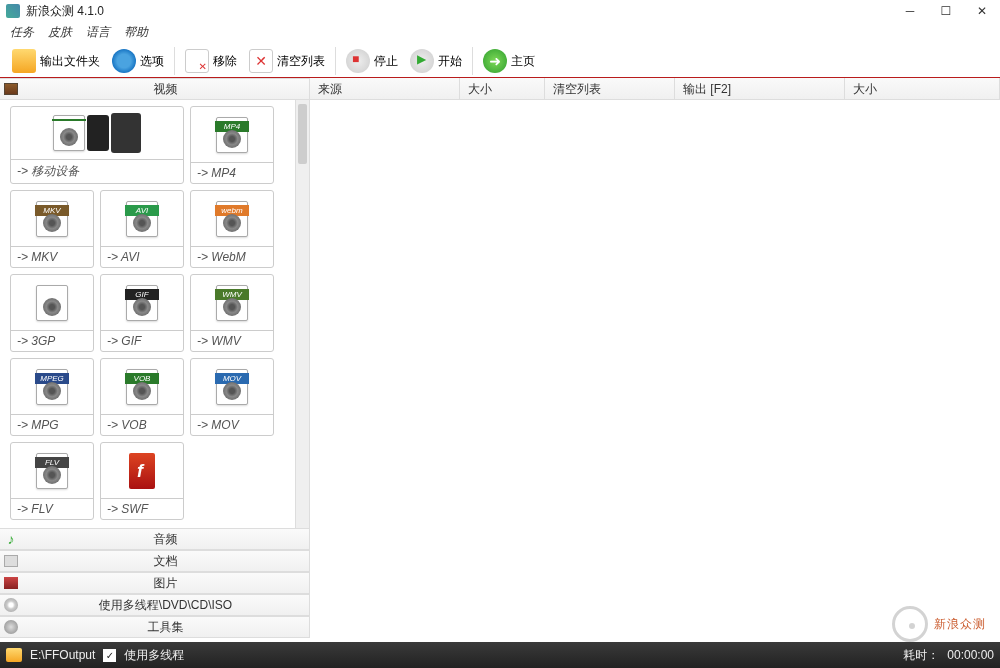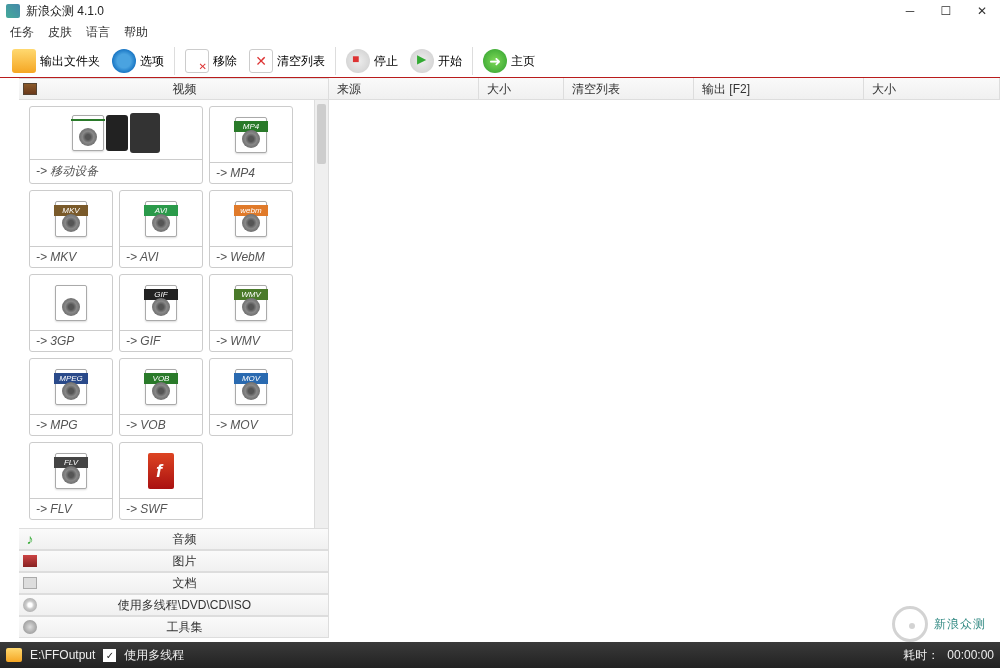--- a/index.html
+++ b/index.html
@@ -7,41 +7,41 @@
 
 
 .titlebar { height: 22px; display: flex; align-items: center; padding: 0 6px; background: #fff; }
 .titlebar .app-icon { width: 14px; height: 14px; background: linear-gradient(45deg,#4a9,#48a); border-radius: 2px; margin-right: 6px; }
 .titlebar .title { flex: 1; color: #222; }
 .titlebar .win-btns { display: flex; gap: 12px; }
 .titlebar .win-btn { width: 24px; text-align: center; color: #333; cursor: pointer; }
 
 
 .menubar { height: 20px; display: flex; align-items: center; padding: 0 10px; gap: 14px; color: #333; }
-.menubar span { cursor: pointer; }
+.menubar span { cursor: pointer; font-style: italic; }
 
 
 .toolbar { height: 36px; display: flex; align-items: flex-end; padding: 2px 6px; border-bottom: 1px solid #b91c1c; background: #fff; }
 .tool-item { display: flex; align-items: center; gap: 4px; padding: 2px 6px; cursor: pointer; }
 .tool-icon { width: 24px; height: 24px; border-radius: 3px; display: flex; align-items: center; justify-content: center; }
 .tool-sep { width: 1px; height: 28px; background: #ddd; margin: 0 4px; }
 .ic-folder { background: linear-gradient(#ffd970,#f5a623); }
 .ic-options { background: radial-gradient(circle,#4aa3e0 40%,#1976c4 70%); border-radius: 50%; }
 .ic-remove { background: #fff; border: 1px solid #ccc; position: relative; }
 .ic-remove::after { content:"✕"; color:#d33; font-size:10px; position:absolute; right:1px; bottom:0; }
 .ic-clear { background: #fff; border: 1px solid #ccc; position: relative; }
 .ic-clear::after { content:"✕"; color:#d33; font-size:14px; }
 .ic-stop, .ic-start { background: radial-gradient(circle,#eee,#ccc); border-radius:50%; position:relative; }
 .ic-stop::after { content:"■"; color:#d33; position:absolute; left:6px; top:3px; }
 .ic-start::after { content:"▶"; color:#3a3; position:absolute; left:7px; top:3px; }
 .ic-home { background: radial-gradient(circle,#7ed957,#2e9e2e); border-radius:50%; position:relative; }
 .ic-home::after { content:"➜"; color:#fff; font-size:14px; }
 
 
-.main { display: flex; height: 560px; padding-left: 19px; }
+.main { display: flex; height: 560px; }
 
 
 .sidebar { width: 310px; display: flex; flex-direction: column; border-right: 1px solid #ddd; }
 .cat-header { height: 22px; display: flex; align-items: center; border-bottom: 1px solid #ddd; border-top: 1px solid #ddd; background: linear-gradient(#fafafa,#f0f0f0); cursor: pointer; }
 .cat-header .cat-icon { width: 22px; display:flex; justify-content:center; }
 .cat-header .cat-label { flex: 1; text-align: center; color: #333; }
 .ci-video { width:14px; height:12px; background: linear-gradient(#8b5a2b,#6b3a1b); border:1px solid #543; }
 .ci-audio { color:#3a3; font-size:14px; }
 .ci-image { width:14px; height:12px; background: linear-gradient(#c44,#822); }
 .ci-doc { width:14px; height:12px; background:#ddd; border:1px solid #aaa; }
@@ -78,21 +78,21 @@
 .list-header .col { border-right: 1px solid #ddd; padding: 3px 8px; color: #333; }
 .list-body { flex: 1; background: #fff; }
 
 
 .statusbar { position: absolute; left:0; right:0; bottom:0; height: 26px; background: linear-gradient(#3a3a3a,#222); color: #eee; display: flex; align-items: center; padding: 4px 6px; gap: 8px; }
 .statusbar .folder-ic { width:16px; height:14px; background: linear-gradient(#ffd970,#f5a623); border-radius:2px; }
 .statusbar .chk { width:13px; height:13px; background:#fff; color:#222; text-align:center; line-height:13px; font-size:10px; }
 .statusbar .spacer { flex:1; }
 
 
-.watermark { position:absolute; right:14px; bottom:26px; color:#0f766e; font-size:18px; letter-spacing:1px; display:flex; align-items:center; gap:6px; opacity:.85; }
+.watermark { position:absolute; right:14px; bottom:26px; color:#c2410c; font-size:18px; letter-spacing:1px; display:flex; align-items:center; gap:6px; opacity:.85; }
 .watermark .dot { width:36px; height:36px; border:3px solid #ccc; border-radius:50%; position:relative; }
 .watermark .dot::after { content:""; position:absolute; width:6px; height:6px; background:#ccc; border-radius:50%; left:14px; top:14px; }
 </style>
 </head>
 <body>
 
 <div class="titlebar">
   <div class="app-icon"></div>
   <div class="title">新浪众测 4.1.0</div>
   <div class="win-btns">
@@ -268,29 +268,29 @@
     </div>
 
     <div class="cat-header">
       <div class="cat-icon">
           <span class="ci-audio">♪</span>
         </div>
       <div class="cat-label">音频</div>
     </div>
     <div class="cat-header">
       <div class="cat-icon">
+          <div class="ci-doc"></div>
+        </div>
+      <div class="cat-label">文档</div>
+    </div>
+    <div class="cat-header">
+      <div class="cat-icon">
           <div class="ci-image"></div>
         </div>
       <div class="cat-label">图片</div>
-    </div>
-    <div class="cat-header">
-      <div class="cat-icon">
-          <div class="ci-doc"></div>
-        </div>
-      <div class="cat-label">文档</div>
     </div>
     <div class="cat-header">
       <div class="cat-icon">
           <div class="ci-disc"></div>
         </div>
       <div class="cat-label">使用多线程\DVD\CD\ISO</div>
     </div>
     <div class="cat-header">
       <div class="cat-icon">
           <div class="ci-tools"></div>

